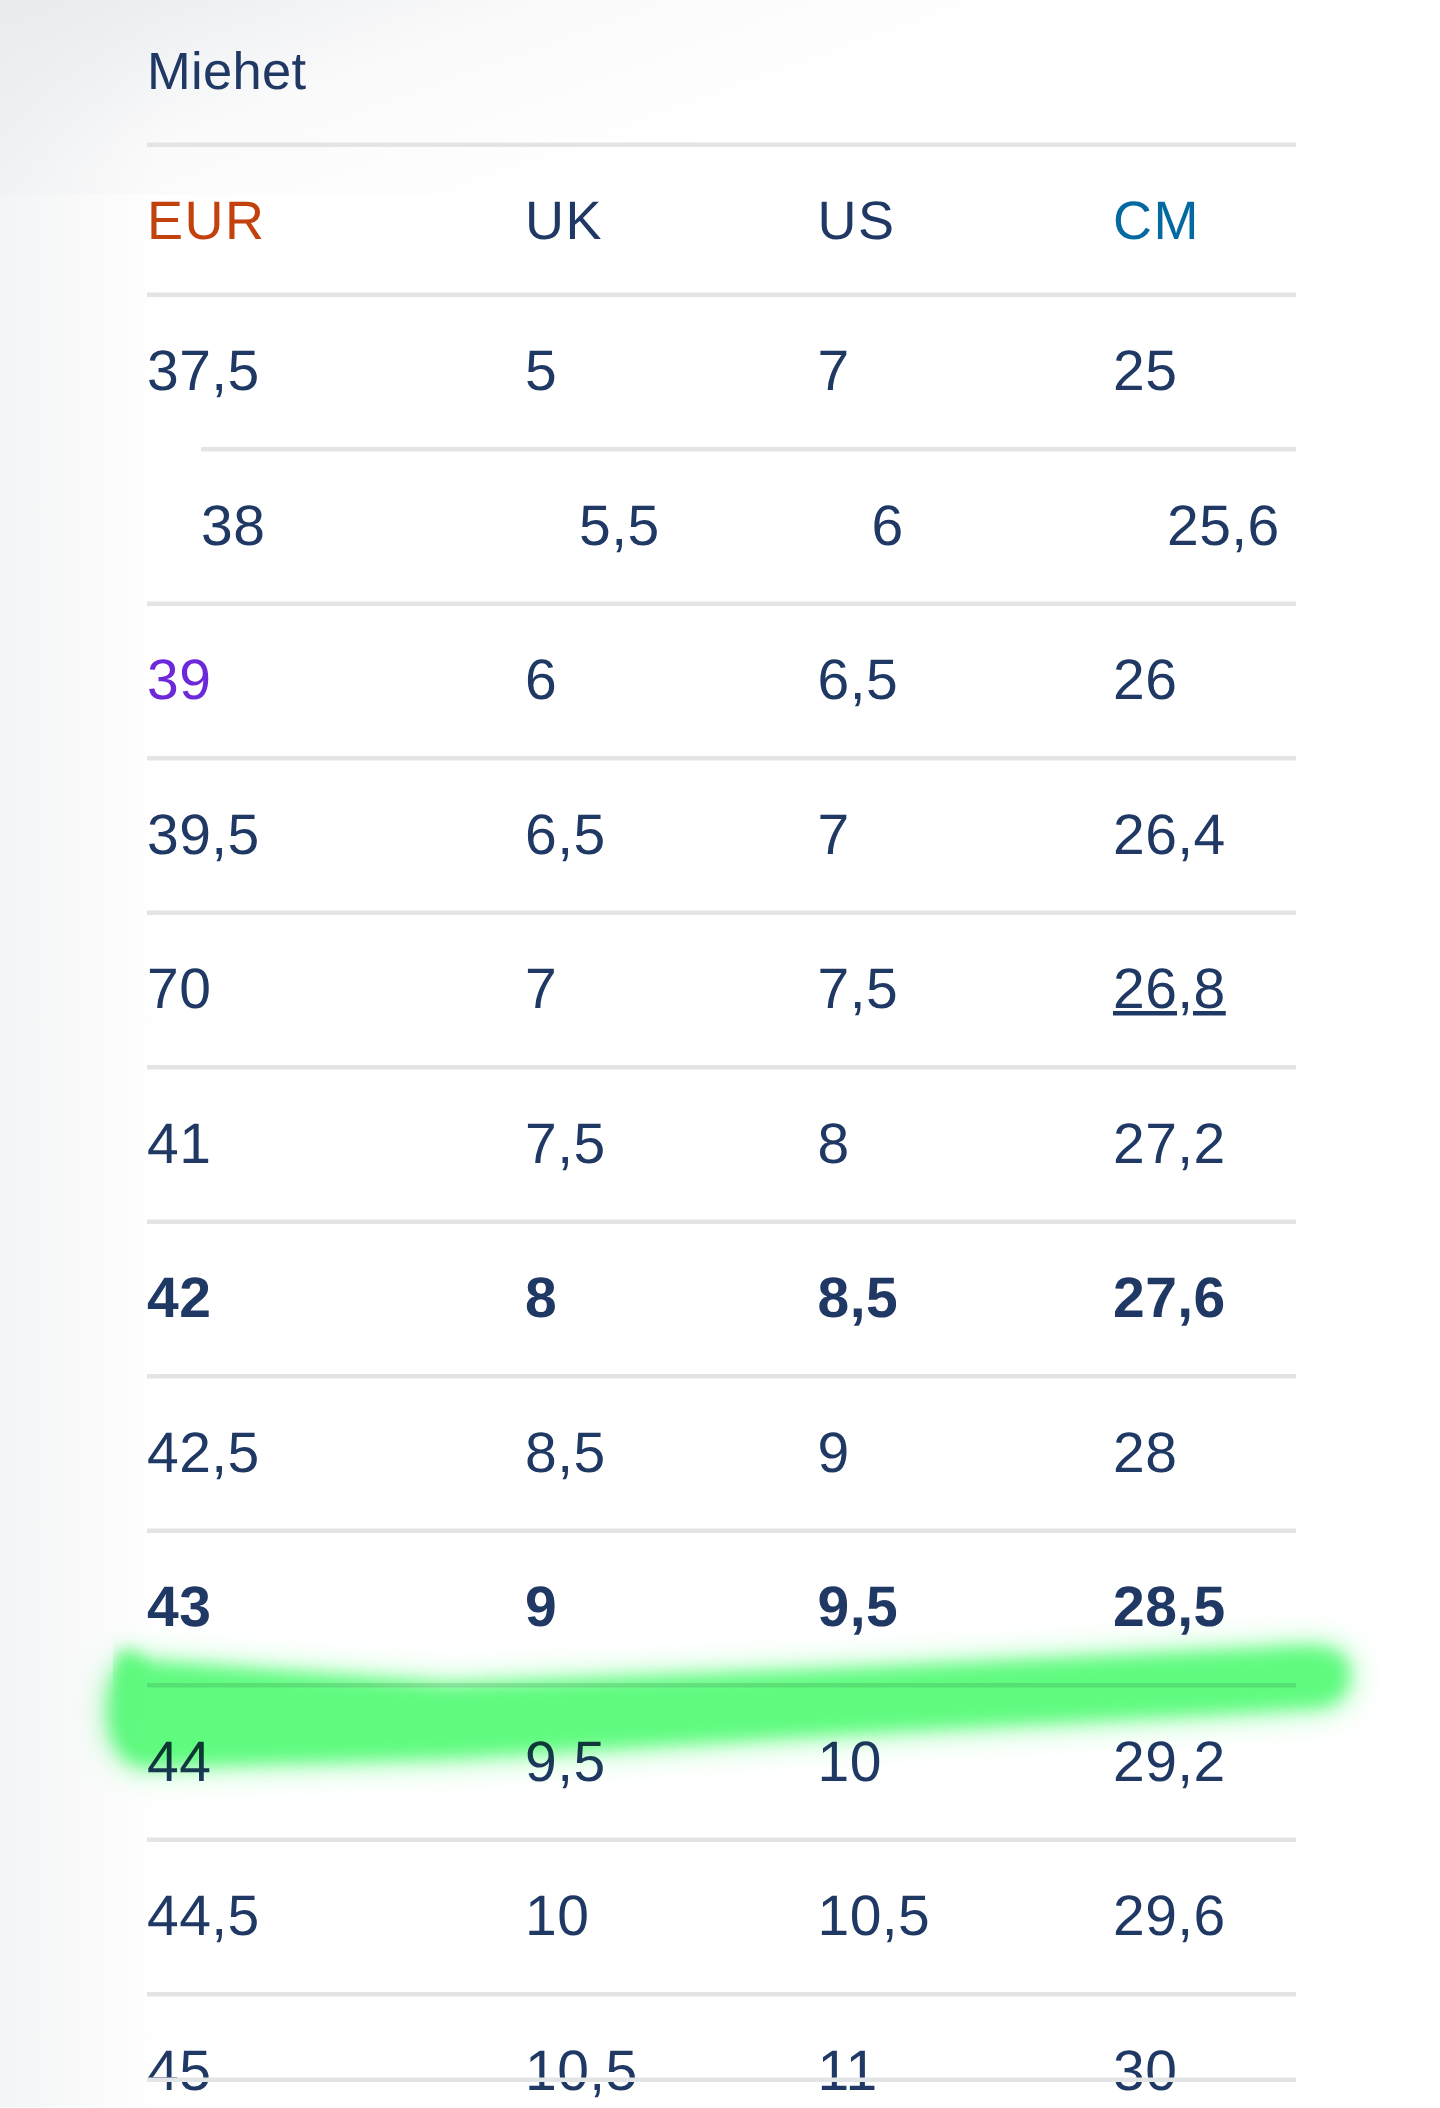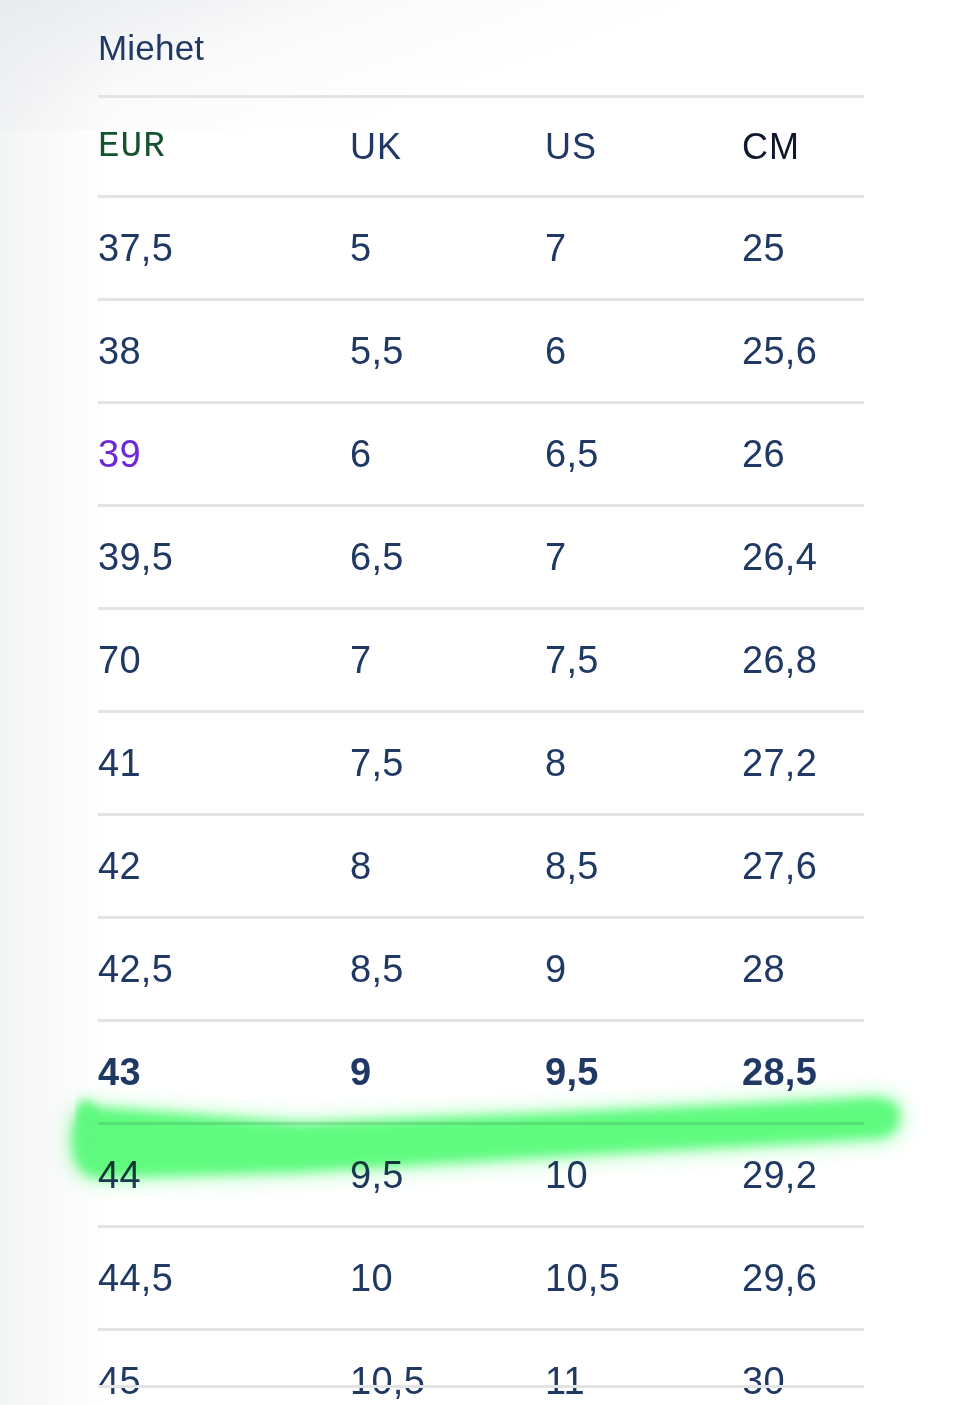--- a/index.html
+++ b/index.html
@@ -112,32 +112,32 @@
 
 <div class="page-wash"></div>
 <div class="page-wash-left"></div>
 
 <div class="sheet">
 
   <div class="chart-title" style="color: rgb(31, 56, 100);">Miehet</div>
 
   <div class="size-table" id="size-table">
       <div class="row header-row" style="border-top-color: rgb(227, 228, 230);">
-        <div class="cell col-0" style="color: #14532d; font-family: Liberation Mono, monospace;">EUR</div>
+        <div class="cell col-0" style="color: #c2410c;">EUR</div>
         <div class="cell col-1" style="color: rgb(31, 56, 100);">UK</div>
         <div class="cell col-2" style="color: rgb(31, 56, 100);">US</div>
-        <div class="cell col-3" style="color: #0f172a;">CM</div>
+        <div class="cell col-3" style="color: #0369a1;">CM</div>
       </div>
       <div class="row" style="border-top-color: rgb(227, 228, 230);">
         <div class="cell col-0" style="color: rgb(31, 56, 100);">37,5</div>
         <div class="cell col-1" style="color: rgb(31, 56, 100);">5</div>
         <div class="cell col-2" style="color: rgb(31, 56, 100);">7</div>
         <div class="cell col-3" style="color: rgb(31, 56, 100);">25</div>
       </div>
-      <div class="row" style="border-top-color: rgb(227, 228, 230);">
+      <div class="row" style="border-top-color: rgb(227, 228, 230); margin-left: 36px;">
         <div class="cell col-0" style="color: rgb(31, 56, 100);">38</div>
         <div class="cell col-1" style="color: rgb(31, 56, 100);">5,5</div>
         <div class="cell col-2" style="color: rgb(31, 56, 100);">6</div>
         <div class="cell col-3" style="color: rgb(31, 56, 100);">25,6</div>
       </div>
       <div class="row" style="border-top-color: rgb(227, 228, 230);">
         <div class="cell col-0" style="color: #6d28d9;">39</div>
         <div class="cell col-1" style="color: rgb(31, 56, 100);">6</div>
         <div class="cell col-2" style="color: rgb(31, 56, 100);">6,5</div>
         <div class="cell col-3" style="color: rgb(31, 56, 100);">26</div>
@@ -145,29 +145,29 @@
       <div class="row" style="border-top-color: rgb(227, 228, 230);">
         <div class="cell col-0" style="color: rgb(31, 56, 100); text-align: center;">39,5</div>
         <div class="cell col-1" style="color: rgb(31, 56, 100);">6,5</div>
         <div class="cell col-2" style="color: rgb(31, 56, 100);">7</div>
         <div class="cell col-3" style="color: rgb(31, 56, 100);">26,4</div>
       </div>
       <div class="row" style="border-top-color: rgb(227, 228, 230);">
         <div class="cell col-0" style="color: rgb(31, 56, 100);">70</div>
         <div class="cell col-1" style="color: rgb(31, 56, 100);">7</div>
         <div class="cell col-2" style="color: rgb(31, 56, 100);">7,5</div>
-        <div class="cell col-3" style="color: rgb(31, 56, 100);">26,8</div>
+        <div class="cell col-3" style="color: rgb(31, 56, 100); text-decoration: underline;">26,8</div>
       </div>
       <div class="row" style="border-top-color: rgb(227, 228, 230);">
         <div class="cell col-0" style="color: rgb(31, 56, 100);">41</div>
         <div class="cell col-1" style="color: rgb(31, 56, 100);">7,5</div>
         <div class="cell col-2" style="color: rgb(31, 56, 100);">8</div>
         <div class="cell col-3" style="color: rgb(31, 56, 100);">27,2</div>
       </div>
-      <div class="row" style="border-top-color: rgb(227, 228, 230);">
+      <div class="row" style="border-top-color: rgb(227, 228, 230); font-weight: bold;">
         <div class="cell col-0" style="color: rgb(31, 56, 100);">42</div>
         <div class="cell col-1" style="color: rgb(31, 56, 100);">8</div>
         <div class="cell col-2" style="color: rgb(31, 56, 100);">8,5</div>
         <div class="cell col-3" style="color: rgb(31, 56, 100);">27,6</div>
       </div>
       <div class="row" style="border-top-color: rgb(227, 228, 230);">
         <div class="cell col-0" style="color: rgb(31, 56, 100);">42,5</div>
         <div class="cell col-1" style="color: rgb(31, 56, 100);">8,5</div>
         <div class="cell col-2" style="color: rgb(31, 56, 100);">9</div>
         <div class="cell col-3" style="color: rgb(31, 56, 100);">28</div>

